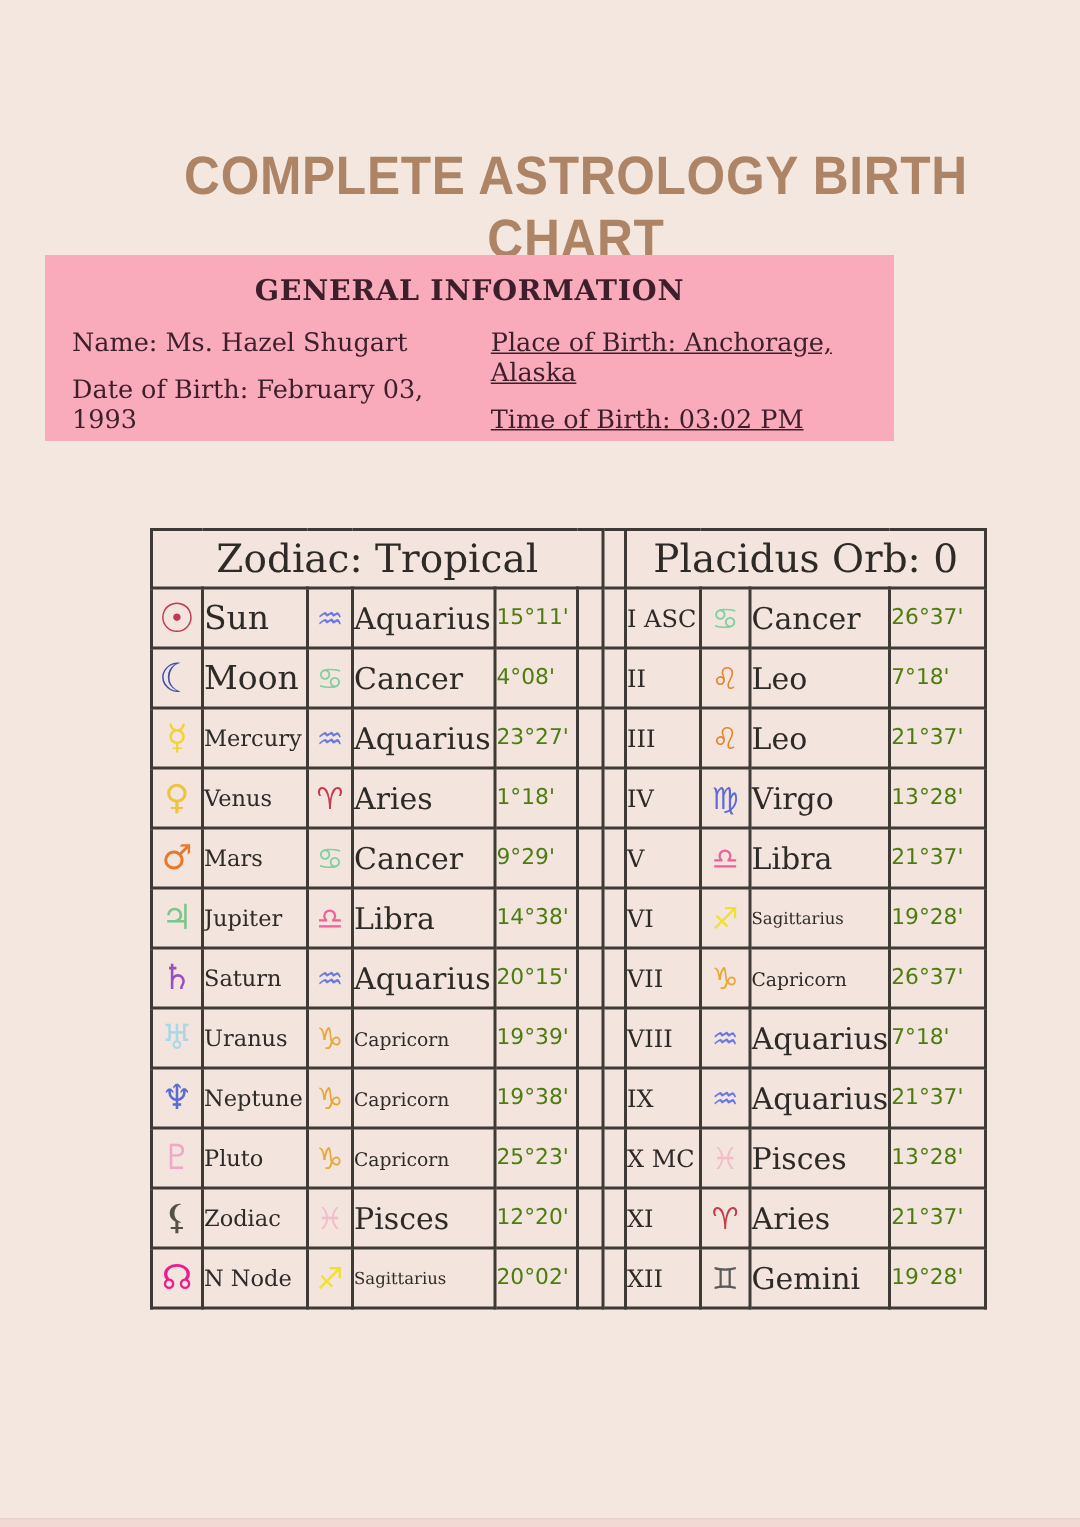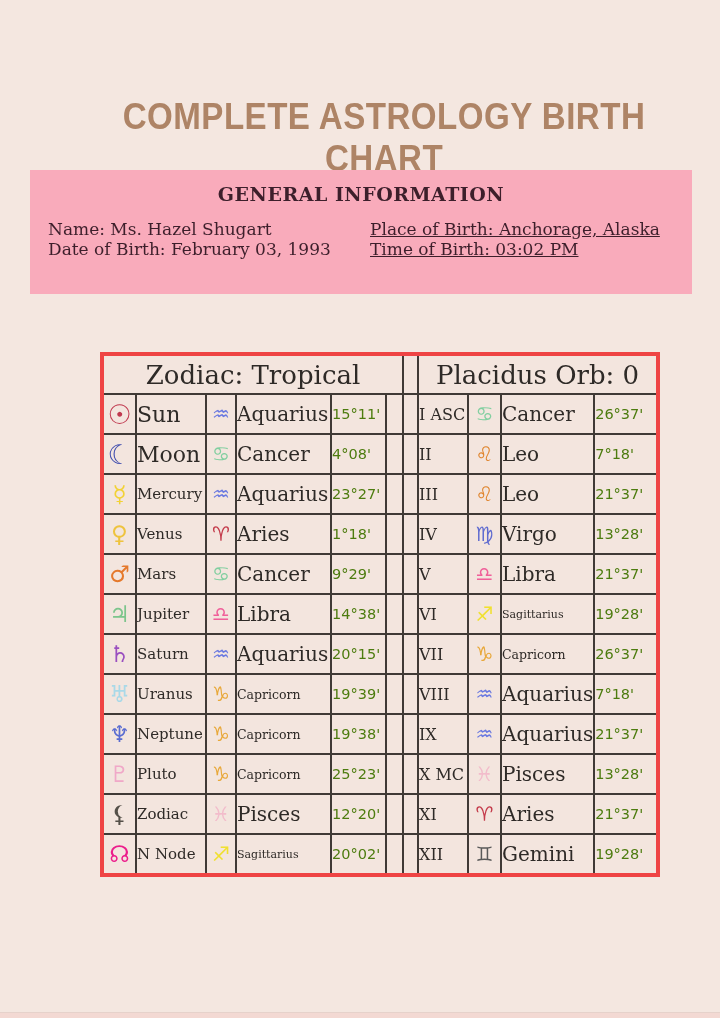--- a/index.html
+++ b/index.html
@@ -15,38 +15,38 @@
     display:inline-block;
     transform:scaleX(.92);
     font-family:"Liberation Sans", sans-serif;
     font-weight:800; font-size:36px;
     letter-spacing:.5px;
     color:#ae8466;
   }
   
   .info-box {
     position:absolute; left:30px; top:170px;
-    width:662px; height:124px;
+    width:566px; height:124px;
     background:#f9abbb; color:#3d1f2b;
   }
   .info-heading {
     text-align:center; font-weight:bold;
     font-size:19px; letter-spacing:.5px;
     padding-top:13px;
   }
   .info-cols { display:flex; padding:14px 0 0 18px; }
-  .info-col { display:flex; flex-direction:column; font-size:17px; }
+  .info-col { display:flex; flex-direction:column; gap:11px; font-size:17px; }
   .info-col.left  { width:322px; }
   .info-col.right { width:310px;text-decoration:underline; }
   
   table.chart {
     position:absolute; left:100px; top:352px;
     border-collapse:collapse; table-layout:fixed;
     background:#f3e5de;
-    border:4px solid #ef4444;
+    border:1px solid #ef4444;
     color:#2e2a27;
   }
   .chart th, .chart td { border:2px solid #403a36; padding:0; overflow:hidden; white-space:nowrap; }
   .chart th {
     height:37px; font-weight:normal; font-size:26px;
     text-align:center; font-family:"DejaVu Serif", serif;
   }
   .chart tbody td { height:38px; vertical-align:middle; }
   .c-picon, .c-sicon { text-align:center; }
   .glyph { font-family:"DejaVu Sans", sans-serif; font-size:20px; line-height:1; font-weight:bold; }

